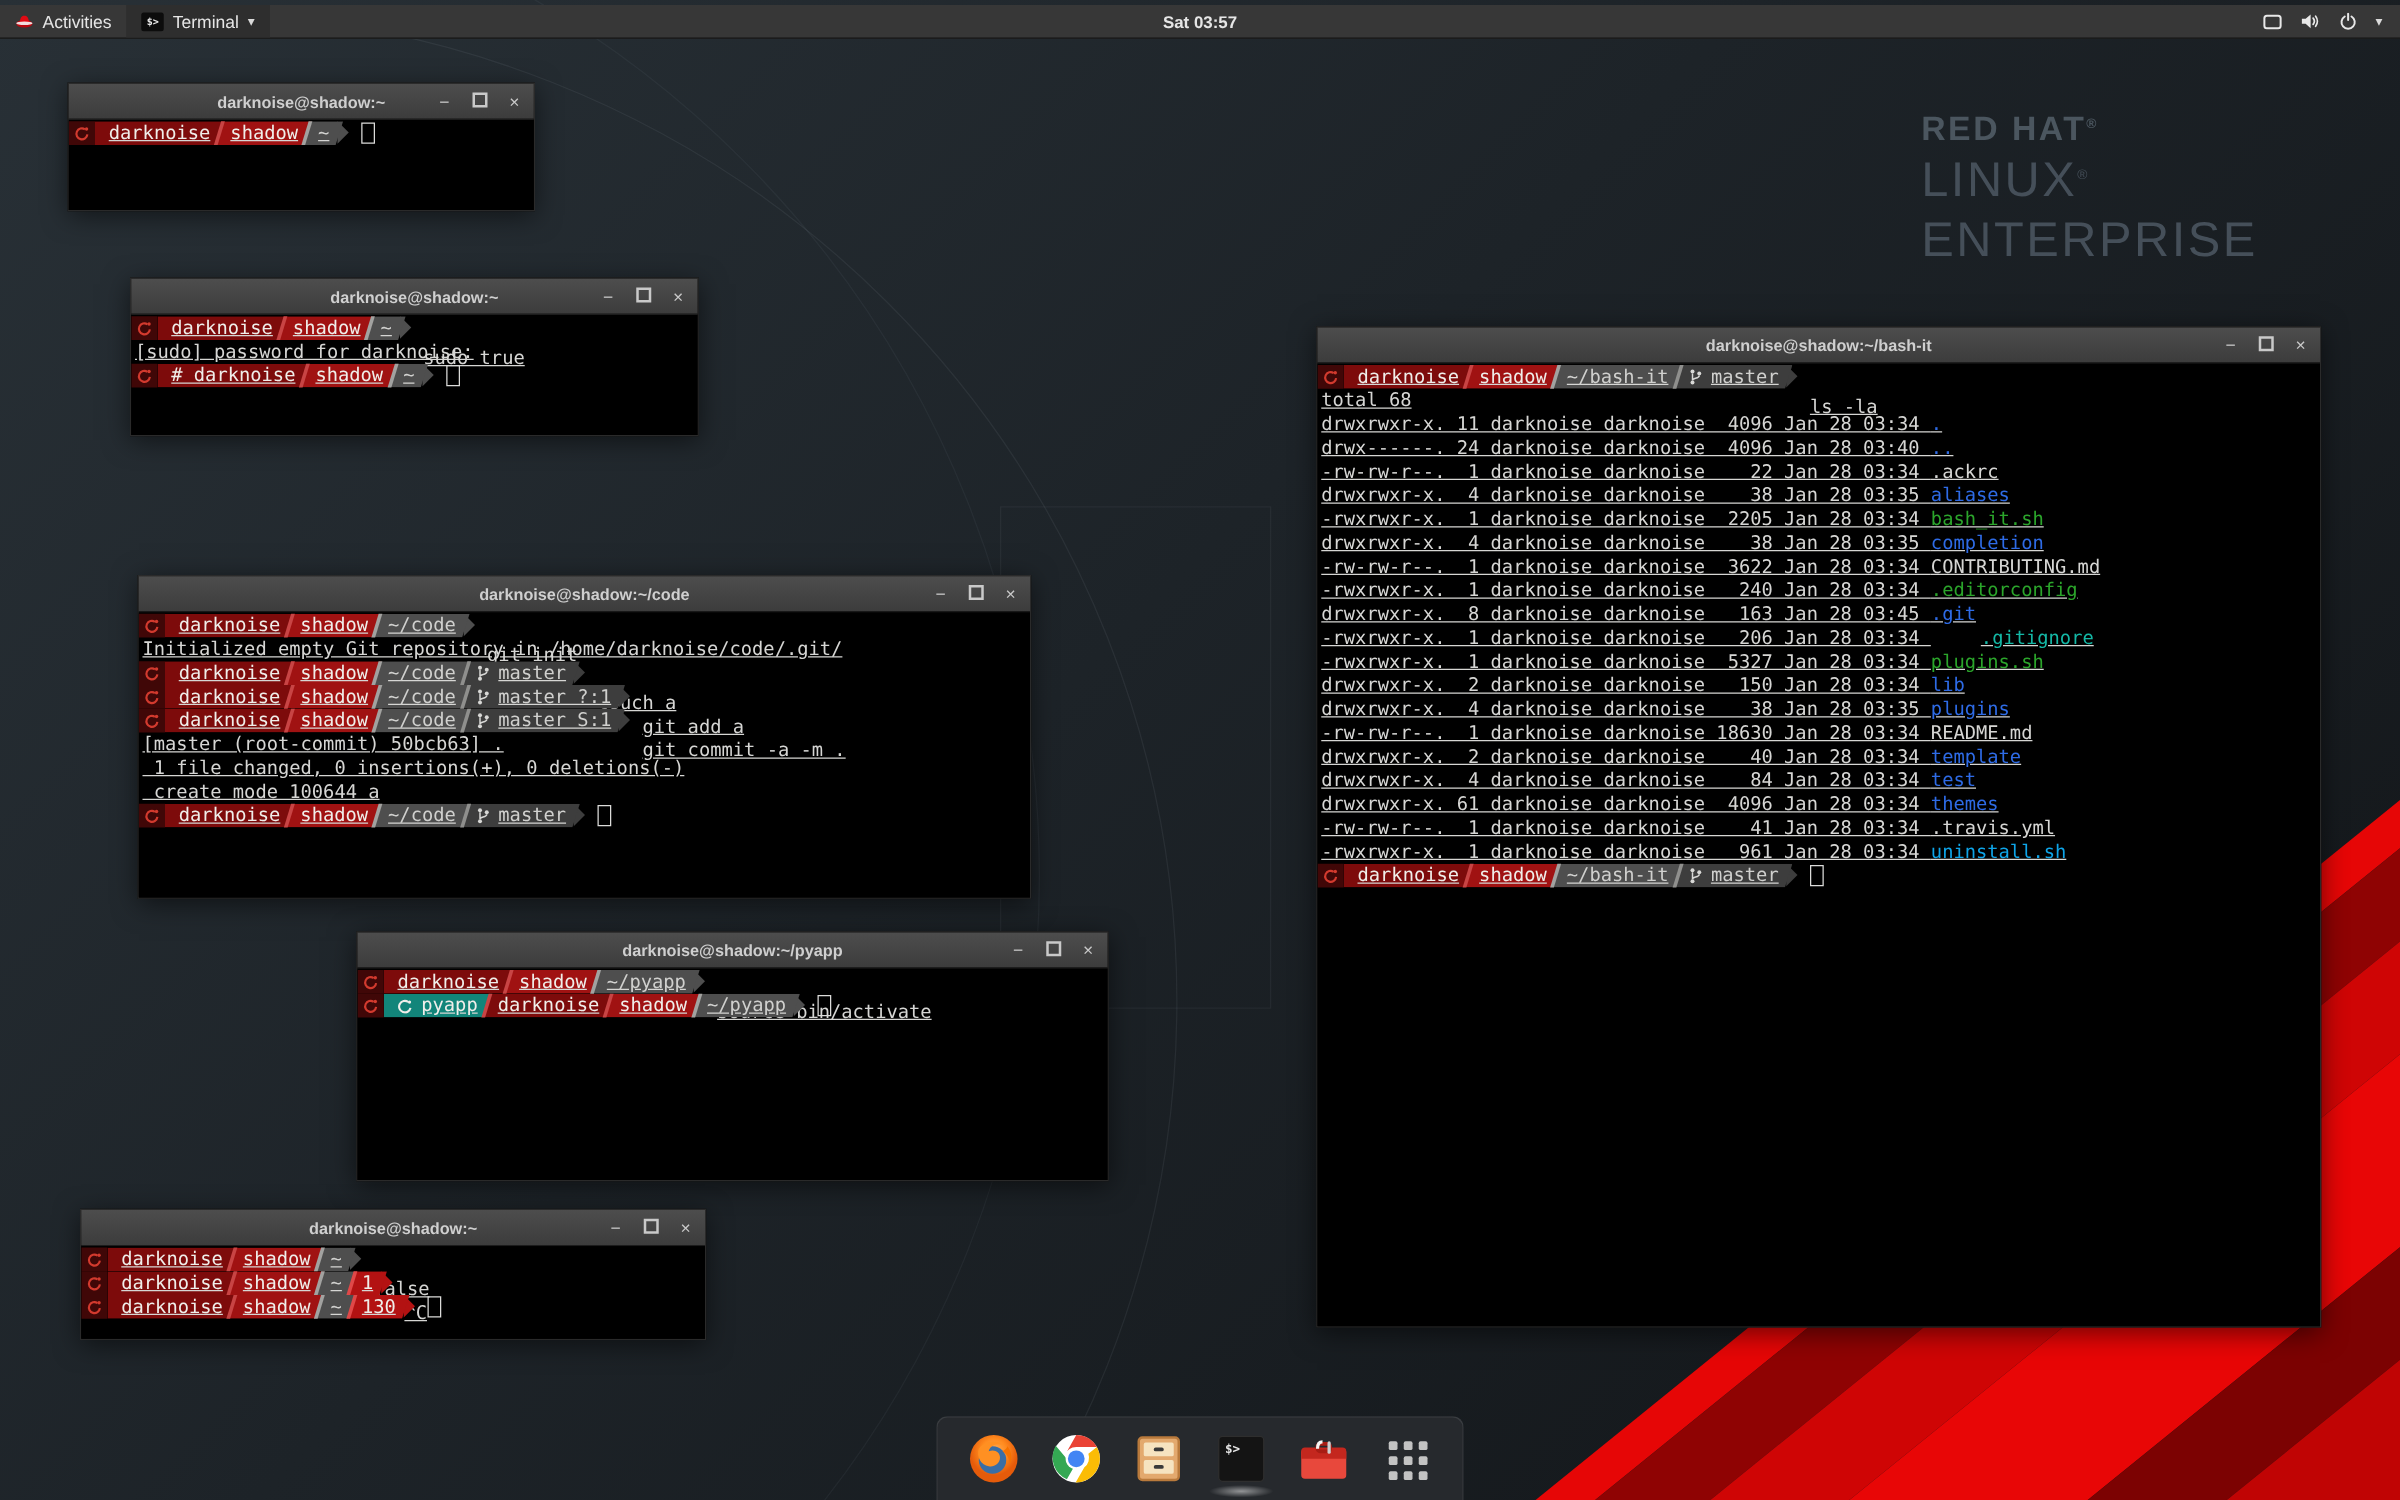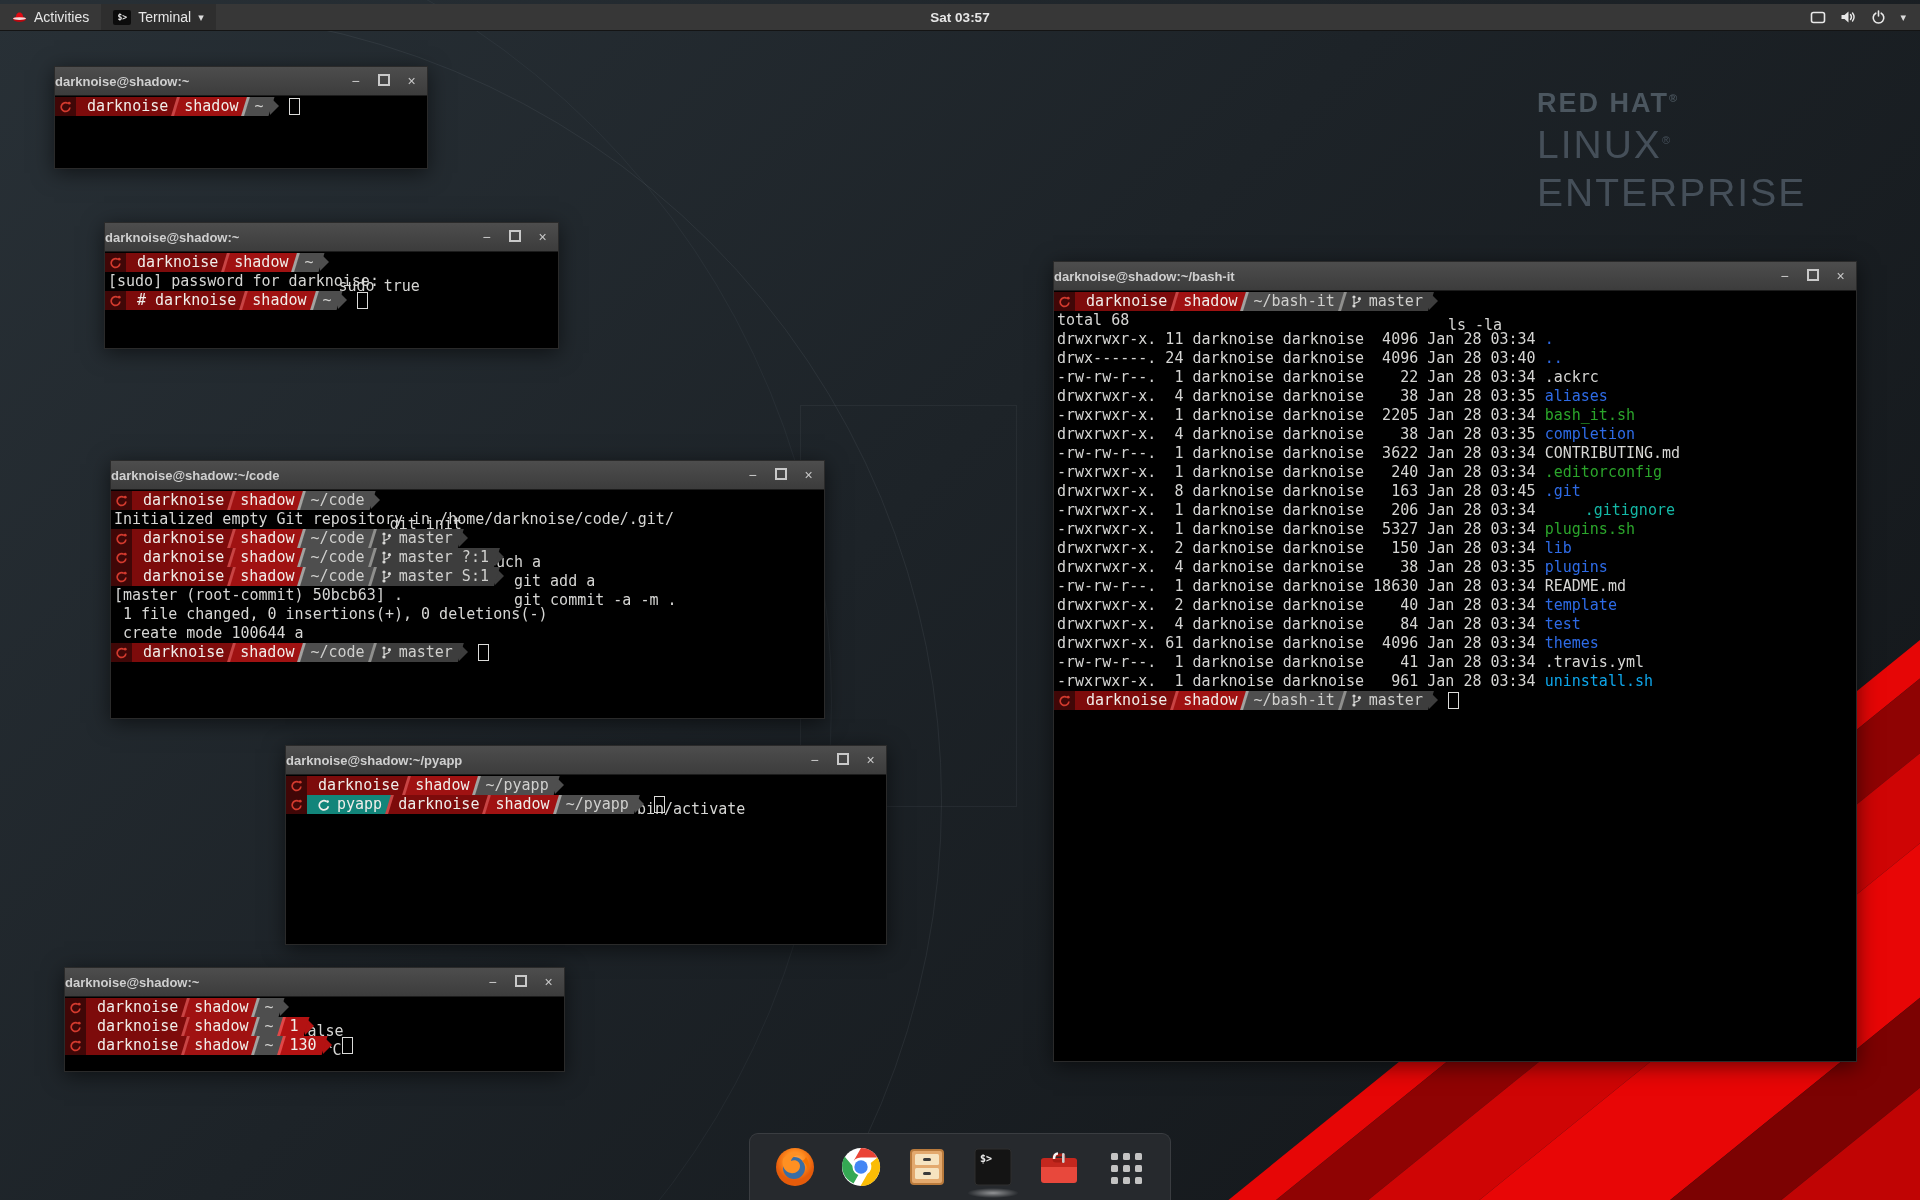--- a/index.html
+++ b/index.html
@@ -26,28 +26,28 @@
   #tb-terminal{background:#2e2e2e;}
   .mini-term{width:18px;height:15px;background:#0c0c0c;border-radius:2px;color:#e8e8e8;
     font:bold 8px/15px "DejaVu Sans Mono",monospace;text-align:center;}
   #tb-clock{position:absolute;left:50%;transform:translateX(-50%);font-weight:bold;font-size:13.5px;cursor:pointer;padding:0 10px;height:100%;display:flex;align-items:center;}
   .tb-right{position:absolute;right:6px;top:0;height:100%;display:flex;align-items:center;gap:14px;padding:0 8px;cursor:pointer;}
   .caret{font-size:11px;color:#dadada;}
   
   .window{position:absolute;background:#000;border:1px solid #2a2a2a;z-index:3;
     box-shadow:0 4px 20px rgba(0,0,0,0.55);}
   .titlebar{height:28px;background:linear-gradient(#4d4d4d,#3c3c3c);border-bottom:1px solid #1c1c1c;
-    display:flex;align-items:center;position:relative;cursor:default;}
+    display:flex;align-items:center;justify-content:center;position:relative;cursor:default;}
   .titlebar .title{font-weight:bold;font-size:13px;color:#cfcfcf;}
   .winbtns{position:absolute;right:9px;top:0;height:100%;display:flex;align-items:center;gap:15px;}
   .wbtn{color:#c9c9c9;width:13px;text-align:center;cursor:pointer;font-size:14px;line-height:13px;}
   .wbtn .maxbox{display:inline-block;width:8px;height:8px;border:2px solid #c9c9c9;}
   .tcontent{position:absolute;top:29px;left:0;right:0;bottom:0;background:#000;overflow:hidden;
     font:15px/19px "DejaVu Sans Mono",monospace;color:#d6d6d4;padding-top:1px;cursor:text;}
-  .tline{display:flex;height:19px;align-items:stretch;white-space:pre;}
+  .tline{display:flex;height:19px;align-items:stretch;white-space:pre;text-decoration:underline;}
   .out{white-space:pre;padding-left:3px;}
   .oscell{width:21px;flex:none;display:flex;align-items:center;justify-content:center;background:#400707;}
   .seg{display:flex;align-items:center;padding:0 11px;white-space:pre;flex:none;
     clip-path:polygon(6px 0,100% 0,calc(100% - 6px) 100%,0 100%);margin-left:-6px;}
   .seg.first{clip-path:polygon(0 0,100% 0,calc(100% - 6px) 100%,0 100%);margin-left:0;}
   .seg svg{margin-right:7px;}
   .slash{flex:none;width:3px;margin-left:-5px;margin-right:2px;transform:skewX(-17deg);
     position:relative;z-index:2;}
   .parrow{flex:none;width:0;height:0;border-top:9.5px solid transparent;border-bottom:9.5px solid transparent;
     border-left:9px solid #4e4e4e;margin-left:-5px;}

